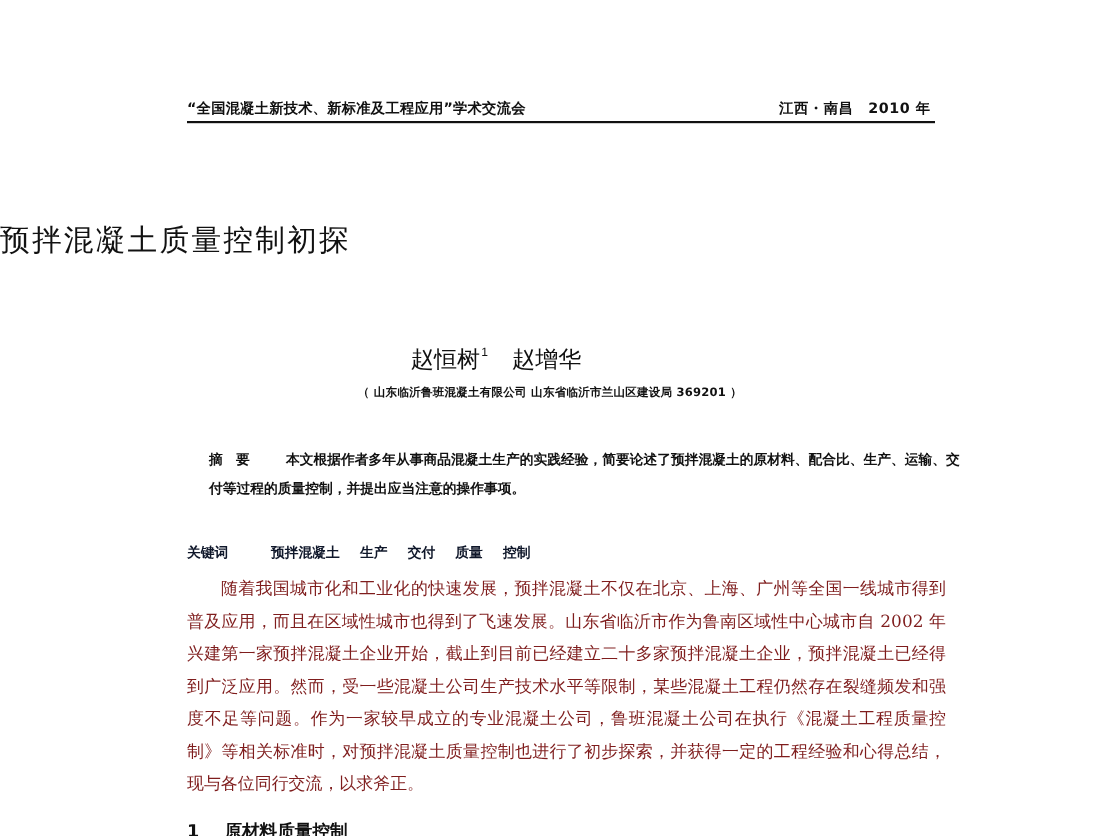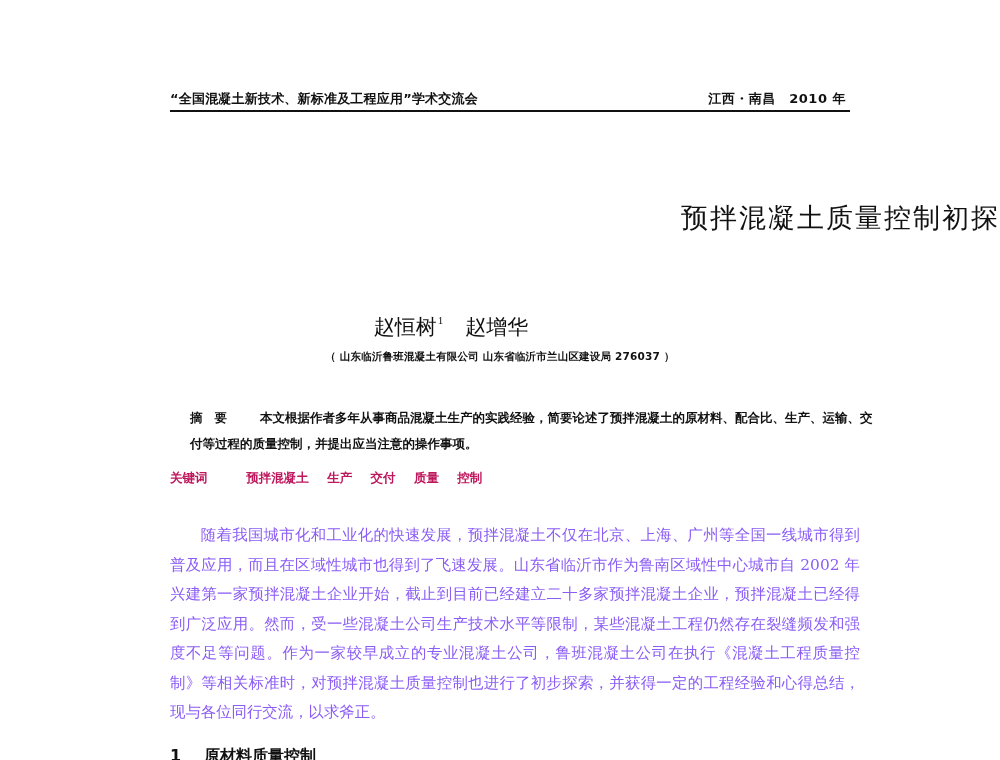--- a/index.html
+++ b/index.html
@@ -50,33 +50,33 @@
       top: 110px;
       width: 680px;
       height: 2px;
       background: #111;
     }
     .title {
       position: absolute;
       left: 0;
       width: 1000px;
       top: 200px;
-      text-align: right;
+      text-align: left;
       font-family: "DejaVu Sans", sans-serif;
       font-size: 27px;
       letter-spacing: 2px;
       color: #111;
     }
     .authors {
       position: absolute;
       left: 0;
       width: 902px;
       top: 313px;
       text-align: center;
-      font-family: Liberation Serif, serif;
+      font-family: Liberation Sans, sans-serif;
       font-size: 21px;
       color: #111;
     }
     .authors sup {
       font-size: 11px;
       vertical-align: 10px;
       margin-left: 1px;
     }
     .authors .gap { display: inline-block; width: 22px; }
     .affiliation {
@@ -104,45 +104,45 @@
       margin-left: 20px;
     }
     .abstract .label {
       display: inline-block;
       width: 70px;
       letter-spacing: 12px;
     }
     .keywords {
       position: absolute;
       left: 170px;
-      top: 465px;
+      top: 489px;
       width: 690px;
       font-family: "DejaVu Sans", sans-serif;
       font-size: 12.5px;
       font-weight: bold;
       line-height: 26px;
-      color: #be185d;
+      color: #0f172a;
     }
     .keywords .label {
       display: inline-block;
       width: 72px;
     }
     .keywords .kw {
       display: inline-block;
       margin-right: 14px;
     }
     .body-text {
       position: absolute;
       left: 170px;
       top: 521px;
       width: 690px;
       font-family: "DejaVu Serif", serif;
       font-size: 15.4px;
       line-height: 29.5px;
-      color: #8b5cf6;
+      color: #7f1d1d;
       text-align: justify;
     }
     .body-text p {
       margin: 0;
       text-indent: 2em;
     }
     .section-heading {
       position: absolute;
       left: 170px;
       top: 746px;
@@ -167,21 +167,21 @@
     <span class="right">江西・南昌　2010 年</span>
   </div>
   <div class="header-rule"></div>
 
   <div class="title">预拌混凝土质量控制初探</div>
 
   <div class="authors">
     <span>赵恒树</span><sup>1</sup><span class="gap"></span><span>赵增华</span>
   </div>
 
-  <div class="affiliation">（ 山东临沂鲁班混凝土有限公司  山东省临沂市兰山区建设局 276037 ）</div>
+  <div class="affiliation">（ 山东临沂鲁班混凝土有限公司  山东省临沂市兰山区建设局 369201 ）</div>
 
   <div class="abstract">
     <span class="label">摘要</span><span>本文根据作者多年从事商品混凝土生产的实践经验，简要论述了预拌混凝土的原材料、配合比、生产、运输、交付等过程的质量控制，并提出应当注意的操作事项。</span>
   </div>
 
   <div class="keywords">
     <span class="label">关键词</span>
     <span class="kw">预拌混凝土</span>
     <span class="kw">生产</span>
     <span class="kw">交付</span>

